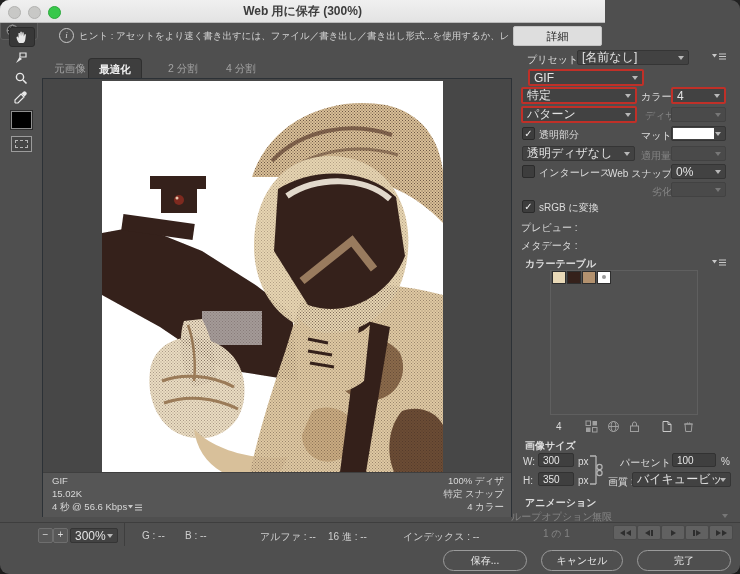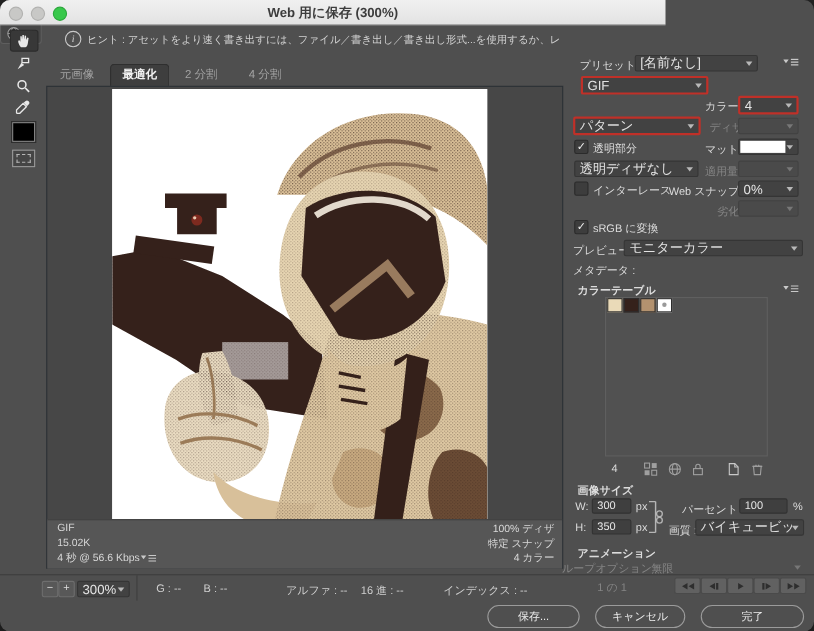--- a/index.html
+++ b/index.html
@@ -70,20 +70,21 @@
 
   <div class="abs titlebar">
     <div class="abs light" style="left:8px;background:#c8c8c6;border:1px solid #b2b2b0;"></div>
     <div class="abs light" style="left:28px;background:#c8c8c6;border:1px solid #b2b2b0;"></div>
     <div class="abs light" style="left:48px;background:#38c84b;border:1px solid #2da83d;"></div>
     <div class="title">Web 用に保存 (300%)</div>
   </div>
 
   <div class="abs infoc">i</div>
   <div class="abs hinttext">ヒント : アセットをより速く書き出すには、ファイル／書き出し／書き出し形式...を使用するか、レイヤーを右クリックして使用。</div>
+  <div class="abs detailbtn">詳細</div>
 
   <div class="abs toolbox toolsel" style="left:9px;top:27px;">
     <svg width="14" height="14" viewBox="0 0 14 14">
         <path d="M4 13 C2.5 11 1.5 9 1.5 7 L2.8 6.6 L3.5 8 L3.5 3 L4.8 3 L5 6 L5.4 1.8 L6.7 1.8 L6.9 6 L7.5 2.2 L8.7 2.4 L8.8 6.4 L9.8 4 L11 4.5 L10.3 9.5 C10 11.5 9 13 8 13 Z" fill="#e8e8e8"></path>
       </svg>
   </div>
   <div class="abs toolbox" style="left:9px;top:49px;">
     <svg width="14" height="14" viewBox="0 0 14 14">
         <path d="M2 12 L8 8 L5.5 6 Z" fill="#e8e8e8"></path>
         <path d="M6 2 h6 v4 h-6 z" fill="none" stroke="#e8e8e8" stroke-width="1.2"></path>
@@ -100,21 +101,21 @@
         <path d="M12 2 C13 3 13 4 12 5 L10.5 6.5 L7.5 3.5 L9 2 C10 1 11 1 12 2 Z" fill="#e8e8e8"></path>
         <path d="M7 4 L10 7 L4 13 L1.5 13 L1 12.5 L1 10 Z" fill="none" stroke="#e8e8e8" stroke-width="1.2"></path>
       </svg>
   </div>
   <div class="abs swatchblk"></div>
   <div class="abs slicetog">
       <i></i>
     </div>
 
   <div class="abs tab" style="left:44px;width:52px;">元画像</div>
-  <div class="abs tab tabactive" style="left:100px;width:52px;font-family:Liberation Mono, monospace;">最適化</div>
+  <div class="abs tab tabactive" style="left:88px;width:52px;">最適化</div>
   <div class="abs tab" style="left:156px;width:54px;">2 分割</div>
   <div class="abs tab" style="left:214px;width:54px;">4 分割</div>
 
   <div class="abs canvas"></div>
   <div class="abs photo">
     <svg width="341" height="391" viewBox="0 0 341 391">
       <defs>
         <pattern id="d" width="3" height="3" patternUnits="userSpaceOnUse">
           <rect x="0" y="0" width="1" height="1" fill="#35211B"></rect>
           <rect x="1.5" y="1.5" width="1" height="1" fill="#35211B"></rect>
@@ -201,20 +202,24 @@
         <line x1="7" y1="3.5" x2="14" y2="3.5"></line>
         <line x1="7" y1="6" x2="14" y2="6"></line>
       </g>
     </svg>
 
   <div class="dd red" style="left:528px;top:69px;width:116px;">
       <span class="dd-t">GIF</span>
       <span class="chev"></span>
     </div>
 
+  <div class="dd red" style="left:521px;top:87px;width:116px;">
+      <span class="dd-t">特定</span>
+      <span class="chev"></span>
+    </div>
   <div class="abs t" style="left:641px;top:90px;">カラー :</div>
   <div class="dd red" style="left:671px;top:87px;width:55px;">
       <span class="dd-t">4</span>
       <span class="chev"></span>
     </div>
 
   <div class="dd red" style="left:521px;top:106px;width:116px;">
       <span class="dd-t">パターン</span>
       <span class="chev"></span>
     </div>
@@ -253,24 +258,20 @@
   <div class="abs t dis" style="left:652px;top:185px;">劣化 :</div>
   <div class="dd ddis" style="left:671px;top:182px;width:55px;">
       <span class="dd-t"></span>
       <span class="chev"></span>
     </div>
 
   <div class="cb" style="left:522px;top:200px;"><span>✓</span></div>
   <div class="abs t" style="left:539px;top:201px;">sRGB に変換</div>
 
   <div class="abs t" style="left:521px;top:221px;">プレビュー :</div>
-  <div class="dd" style="left:567px;top:218px;width:163px;">
-      <span class="dd-t">モニターカラー</span>
-      <span class="chev"></span>
-    </div>
 
   <div class="abs t" style="left:521px;top:239px;">メタデータ :</div>
 
   <div class="abs t" style="left:525px;top:257px;font-weight:bold;">カラーテーブル</div>
   <svg class="abs menuicon" style="left:712px;top:259px;" viewBox="0 0 14 9">
       <path d="M0,1 L5,1 L2.5,4.5 Z" fill="#c9c9c9"></path>
       <g stroke="#c9c9c9" stroke-width="1">
         <line x1="7" y1="1" x2="14" y2="1"></line>
         <line x1="7" y1="3.5" x2="14" y2="3.5"></line>
         <line x1="7" y1="6" x2="14" y2="6"></line>

